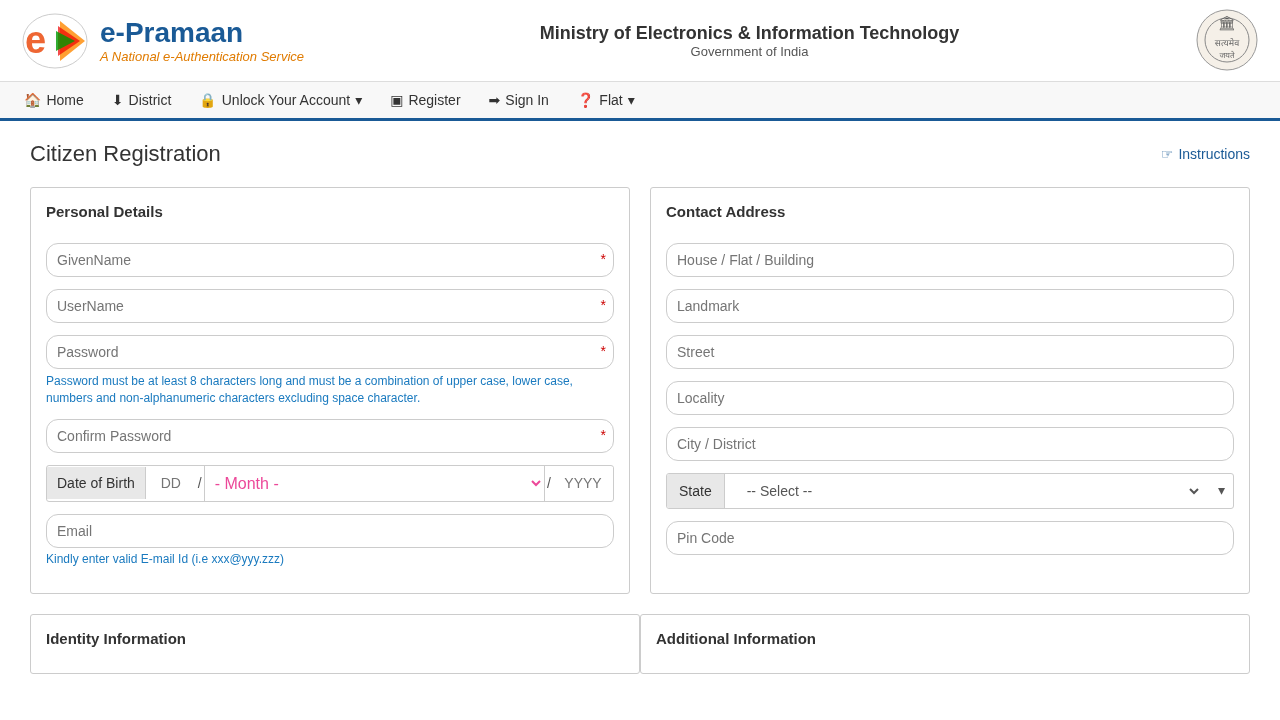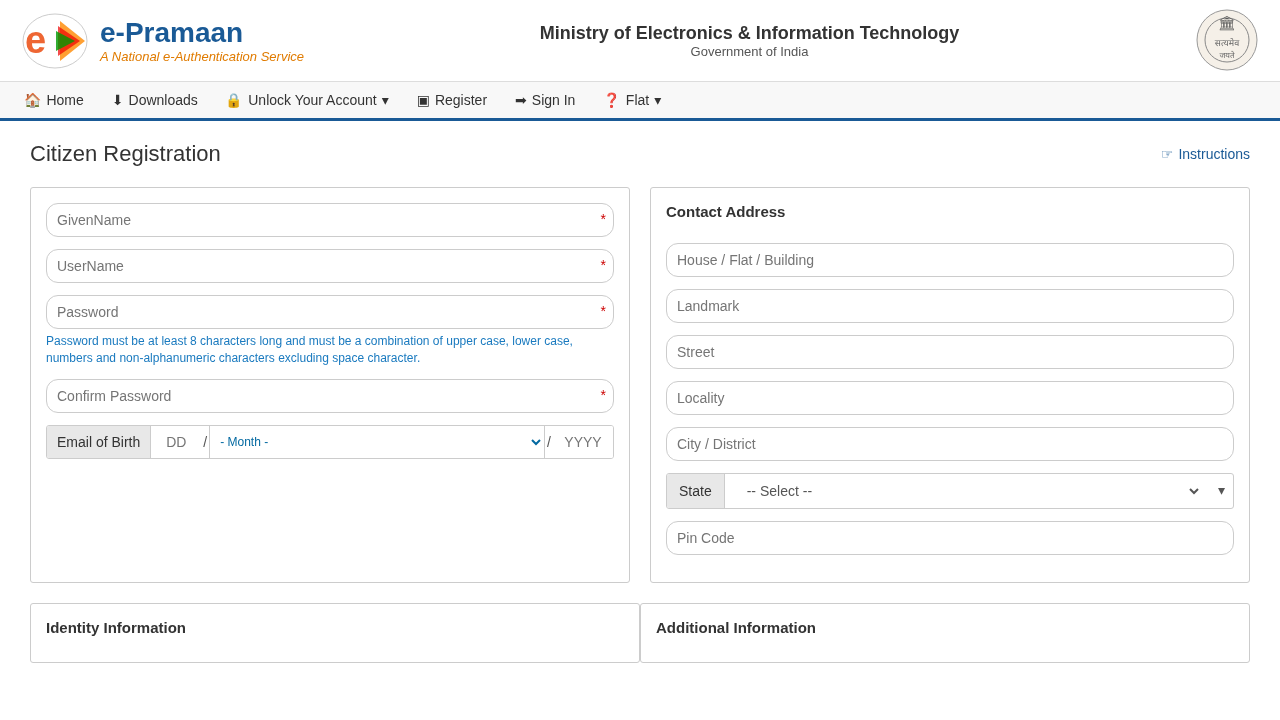--- a/index.html
+++ b/index.html
@@ -180,22 +180,22 @@
     .dob-sep {
       padding: 8px 2px;
       color: #555;
       font-size: 14px;
     }
     .dob-select {
       border: none;
       border-left: 1px solid #ccc;
       border-right: 1px solid #ccc;
       padding: 8px 6px;
-      font-size: 12px;
-      color: #0369a1;
+      font-size: 16px;
+      color: #ec4899;
       background: #fff;
       flex: 1;
     }
     .dob-year {
       border: none;
       padding: 8px 8px;
       font-size: 14px;
       color: #999;
       width: 60px;
     }
@@ -279,21 +279,21 @@
   </div>
 </div>
 
 <nav class="navbar">
   <a class="nav-item" href="#">
     <span class="nav-icon">🏠</span>
     <span>Home</span>
   </a>
   <a class="nav-item" href="#">
     <span class="nav-icon">⬇</span>
-    <span>Downloads</span>
+    <span>District</span>
   </a>
   <a class="nav-item" href="#">
     <span class="nav-icon">🔒</span>
     <span>Unlock Your Account</span>
     <span>▾</span>
   </a>
   <a class="nav-item" href="#">
     <span class="nav-icon">▣</span>
     <span>Register</span>
   </a>
@@ -313,20 +313,21 @@
     <h2 class="page-title">Citizen Registration</h2>
     <a class="instructions-link" href="#">
       <span>☞</span>
       <span>Instructions</span>
     </a>
   </div>
 
   <div class="form-row">
 
     <div class="panel">
+      <div class="panel-title">Personal Details</div>
 
       <div class="field-group">
         <input class="field-input" type="text" placeholder="GivenName" style="">
         <span class="required-star">*</span>
       </div>
 
       <div class="field-group">
         <input class="field-input" type="text" placeholder="UserName" style="">
         <span class="required-star">*</span>
       </div>
@@ -337,21 +338,21 @@
         <div class="hint-text">Password must be at least 8 characters long and must be a combination of upper case, lower case, numbers and non-alphanumeric characters excluding space character.</div>
       </div>
 
       <div class="field-group">
         <input class="field-input" type="password" placeholder="Confirm Password" style="">
         <span class="required-star">*</span>
       </div>
 
       <div class="field-group">
         <div class="dob-row">
-          <span class="dob-label">Email of Birth</span>
+          <span class="dob-label">Date of Birth</span>
           <input class="dob-input" type="text" placeholder="DD" style="">
           <span class="dob-sep">/</span>
           <select class="dob-select">
             <option>- Month -</option>
             <option>January</option>
             <option>February</option>
             <option>March</option>
             <option>April</option>
             <option>May</option>
             <option>June</option>
@@ -361,20 +362,24 @@
             <option>October</option>
             <option>November</option>
             <option>December</option>
           </select>
           <span class="dob-sep">/</span>
           <input class="dob-year dob-input" type="text" placeholder="YYYY" style="">
         </div>
       </div>
 
 
+      <div class="field-group">
+        <input class="field-input" type="email" placeholder="Email" style="">
+        <div class="email-hint">Kindly enter valid E-mail Id (i.e xxx@yyy.zzz)</div>
+      </div>
     </div>
 
     <div class="panel">
       <div class="panel-title">Contact Address</div>
 
       <div class="field-group">
         <input class="field-input" type="text" placeholder="House / Flat / Building" style="">
       </div>
 
       <div class="field-group">

